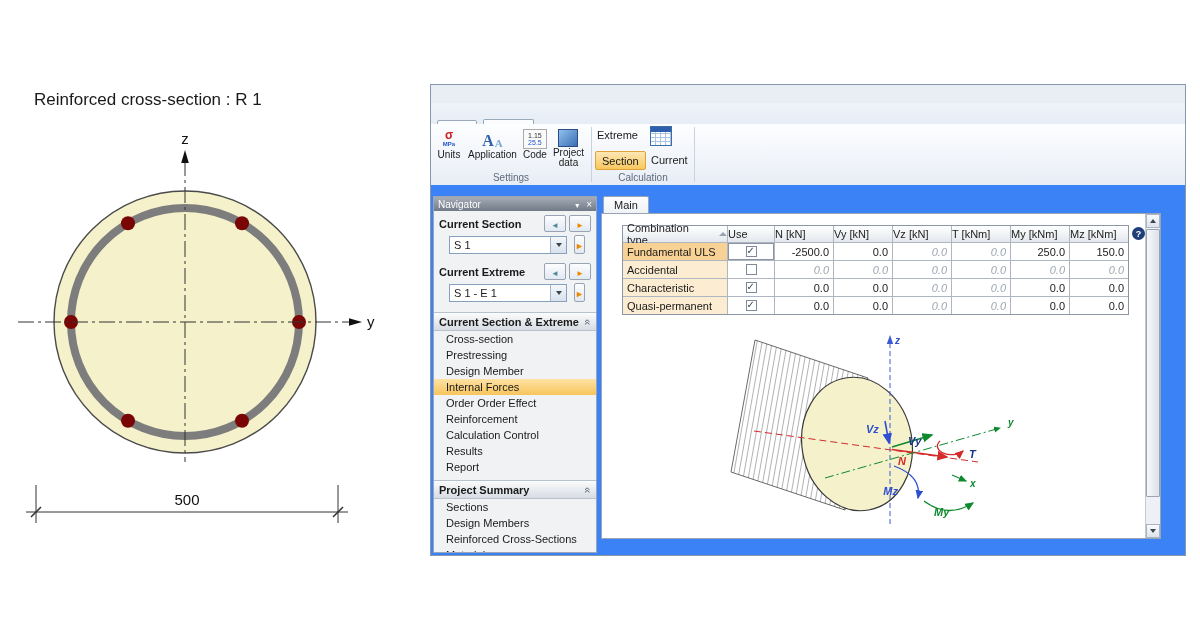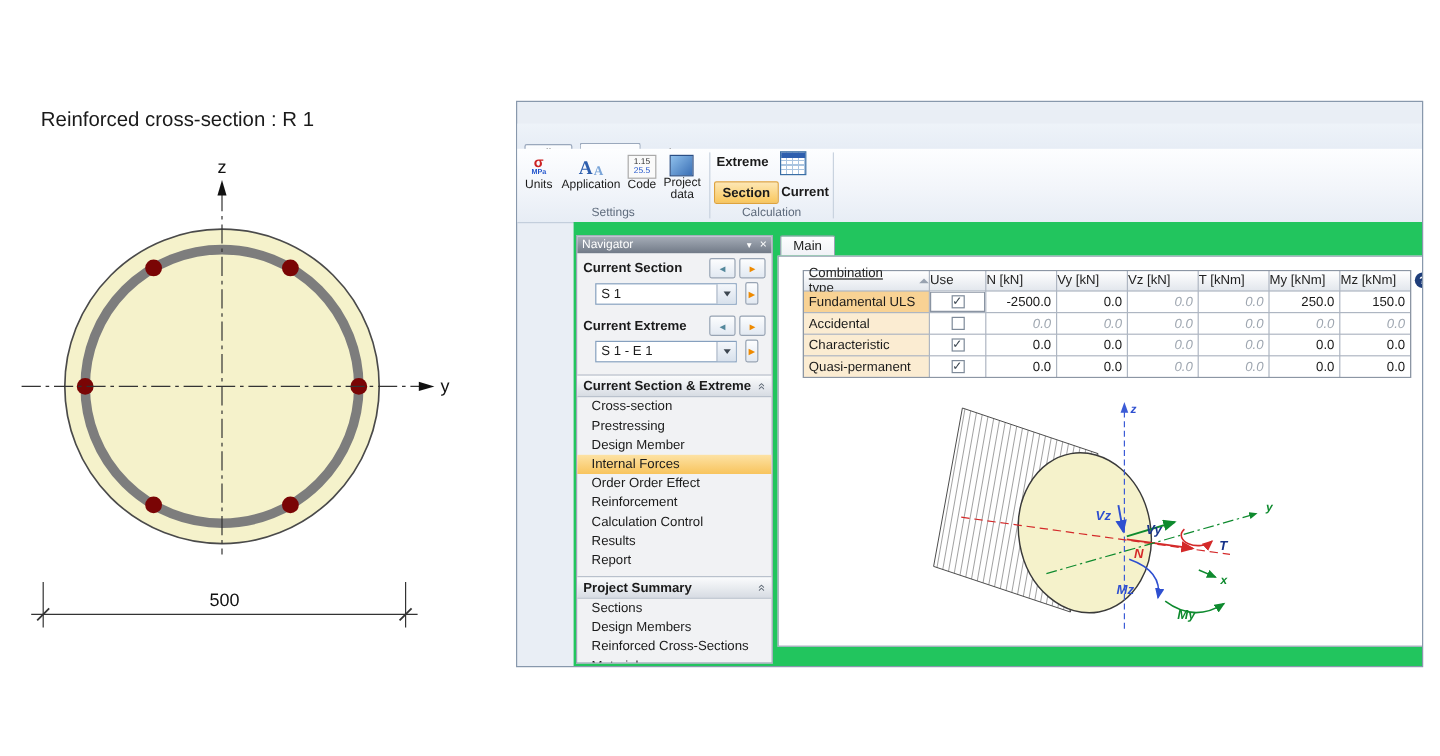--- a/index.html
+++ b/index.html
@@ -49,29 +49,29 @@
   .units-icon::after{content:"MPa";font-size:6px;font-weight:bold;color:#2255CC;}
   .application-icon{align-items:flex-end;}
   .application-icon::before{content:"A";font-family:"Liberation Serif",serif;font-size:16px;font-weight:bold;color:#2E5FAE;line-height:1;}
   .application-icon::after{content:"A";font-family:"Liberation Serif",serif;font-size:11px;font-weight:bold;color:#7AA5D8;line-height:1;margin-left:1px;}
   .code-icon{flex-direction:column;line-height:1;background:#FAFAFA;border:1px solid #AAA;width:22px;height:18px;margin-top:2px;}
   .code-icon::before{content:"1.15";font-size:7px;color:#333;}
   .code-icon::after{content:"25.5";font-size:7px;color:#2255CC;}
   .project-data-icon{width:18px;height:16px;background:linear-gradient(135deg,#8FC0EC,#3A6FB5);border:1px solid #2A4E84;margin-top:2px;}
 
   .calc-group{min-width:102px;position:relative;}
-  .calc-grid{flex:1;position:relative;font-weight:bold;}
+  .calc-grid{flex:1;position:relative;}
   .calc-extreme{position:absolute;left:5px;top:5px;}
   .calculator-icon{position:absolute;left:58px;top:2px;width:20px;height:18px;border:1px solid #3A6EA5;background-color:#fff;background-image:linear-gradient(#2E5FAE 0,#2E5FAE 5px,rgba(0,0,0,0) 5px),repeating-linear-gradient(0deg,rgba(0,0,0,0) 0 3px,#A9C4E0 3px 4px),repeating-linear-gradient(90deg,rgba(0,0,0,0) 0 4px,#A9C4E0 4px 5px);}
   .calc-btn{position:absolute;top:27px;height:17px;display:flex;align-items:center;justify-content:center;padding:0 6px;}
   .calc-btn.section{left:3px;background:linear-gradient(#FDE7B4,#F9C75D);border:1px solid #DFA33C;border-radius:2px;}
   .calc-btn.current{left:53px;}
 
   
-  .workarea{position:absolute;top:100px;left:0;right:0;bottom:0;background:#22c55e;margin-left:47px;}
+  .workarea{position:absolute;top:100px;left:0;right:0;bottom:0;background:#3b82f6;}
 
   .navigator{position:absolute;left:2px;top:11px;width:164px;bottom:2px;background:#F1F2F4;border:1px solid #9AA4B4;overflow:hidden;box-sizing:border-box;}
   .nav-header{height:14px;background:linear-gradient(#A6ADB8,#717A87);color:#fff;font-size:10px;display:flex;align-items:center;justify-content:space-between;padding:0 4px;}
   .pin-icon::before{content:"\25BE";font-size:8px;color:#fff;}
   .close-icon::before{content:"\00D7";font-size:10px;color:#fff;margin-left:4px;}
   .nav-body{position:relative;}
   .nav-row{display:flex;justify-content:space-between;align-items:center;padding:4px 5px 2px;}
   .nav-bold{font-weight:bold;}
   .nav-arrows{display:flex;}
   .nav-btn{width:20px;height:15px;border:1px solid #98A4B4;border-radius:2px;background:linear-gradient(#FCFDFE,#E2E9F2);display:inline-flex;align-items:center;justify-content:center;margin-left:3px;}
@@ -88,21 +88,21 @@
   .nav-group-header{height:17px;background:linear-gradient(#FBFCFD,#D7DCE3);border-top:1px solid #B9C1CC;border-bottom:1px solid #B9C1CC;display:flex;align-items:center;justify-content:space-between;padding:0 5px;font-weight:bold;margin-top:5px;}
   .chevron-up-icon::before{content:"\00AB";display:inline-block;transform:rotate(90deg);color:#5A6470;font-weight:normal;font-size:11px;}
   .nav-item{height:16px;line-height:16px;padding-left:12px;white-space:nowrap;}
   .nav-item.active{background:linear-gradient(#FDE2A4,#F8C45D);}
 
   .main-tab{position:absolute;left:172px;top:11px;width:46px;height:17px;background:linear-gradient(#FDFDFE,#F0F2F6);border:1px solid #9AA4B4;border-bottom:none;border-radius:2px 2px 0 0;text-align:center;line-height:17px;box-sizing:border-box;}
   .content{position:absolute;left:170px;top:28px;width:560px;bottom:16px;background:#fff;border:1px solid #9AA4B4;box-sizing:border-box;}
 
   .forces-table{position:absolute;left:20px;top:11px;display:grid;grid-template-columns:104px 46px repeat(6,58px);gap:1px;background:#AEB6C2;border:1px solid #8C96A4;width:max-content;}
   .th{background:linear-gradient(#FFFFFF,#E3E7ED);height:16px;display:flex;align-items:center;justify-content:flex-start;color:#222;}
-  .th-first{justify-content:flex-start;padding-left:4px;text-decoration:underline;}
+  .th-first{justify-content:flex-start;padding-left:4px;}
   .sort-icon{width:0;height:0;border-left:4px solid transparent;border-right:4px solid transparent;border-bottom:4px solid #98A2B0;margin-left:8px;}
   .td{background:#fff;height:17px;display:flex;align-items:center;}
   .td.name{background:#FBECD2;padding-left:4px;white-space:nowrap;}
   .td.name.sel{background:#F8D294;}
   .td.use{justify-content:center;}
   .td.use.sel{box-shadow:inset 0 0 0 1px #8A94A2;}
   .checkbox{width:11px;height:11px;border:1px solid #7E8A99;background:#fff;position:relative;box-sizing:border-box;}
   .checkbox.checked::after{content:"\2713";position:absolute;left:0;top:-2px;font-size:10px;color:#3A4550;}
   .td.num{justify-content:flex-end;padding-right:4px;}
   .td.num.muted{color:#9EA6B0;font-style:italic;}

